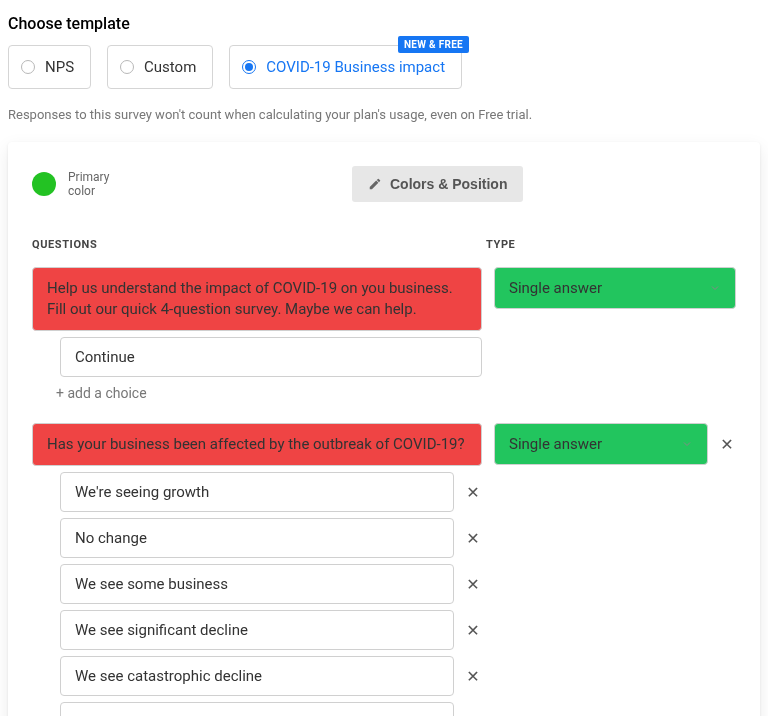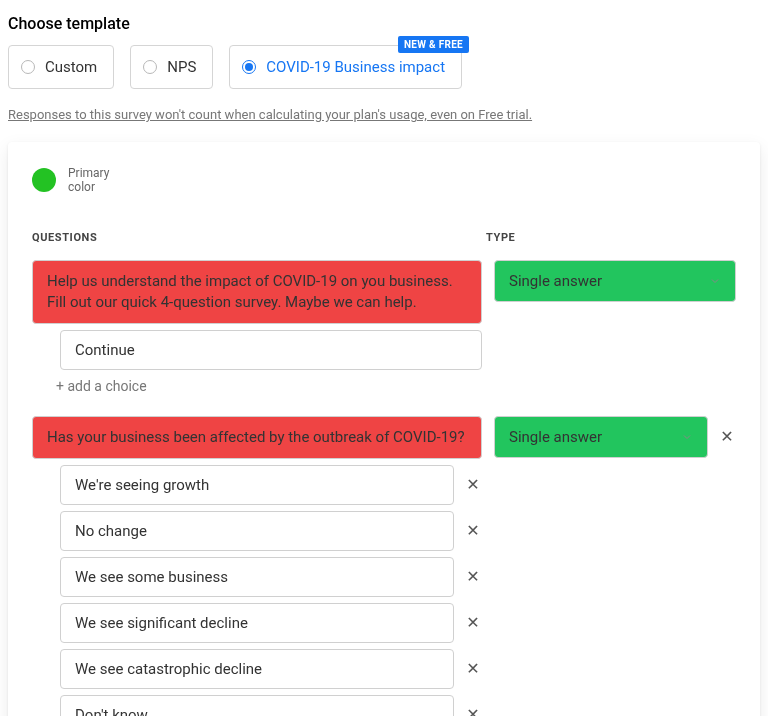--- a/index.html
+++ b/index.html
@@ -59,21 +59,20 @@
     font-size: 10px;
     font-weight: 700;
     padding: 3px 6px;
     border-radius: 2px;
     letter-spacing: 0.3px;
   }
   .note {
     color: #777;
     font-size: 13px;
     margin-top: 18px;
-    text-decoration: underline;
   }
   .card {
     margin-top: 20px;
     background: #fff;
     border-radius: 4px;
     box-shadow: 0 1px 3px rgba(0,0,0,0.08), 0 6px 18px rgba(0,0,0,0.08);
     padding: 24px 24px 8px 24px;
   }
   .card-top {
     display: flex;
@@ -200,40 +199,46 @@
 </style>
 </head>
 <body>
 
 <div class="page">
   <div class="heading">Choose template</div>
 
   <div class="template-row">
     <div class="template-option">
       <span class="radio"></span>
-      <span class="label">Custom</span>
+      <span class="label">NPS</span>
     </div>
     <div class="template-option">
       <span class="radio"></span>
-      <span class="label">NPS</span>
+      <span class="label">Custom</span>
     </div>
     <div class="template-option selected">
       <span class="radio"></span>
       <span class="label">COVID-19 Business impact</span>
       <span class="badge">NEW &amp; FREE</span>
     </div>
   </div>
 
   <div class="note">Responses to this survey won't count when calculating your plan's usage, even on Free trial.</div>
 
   <div class="card">
     <div class="card-top">
       <div class="color-dot"></div>
       <div class="color-label">Primary color</div>
       <div class="spacer"></div>
+      <button class="colors-btn">
+        <svg viewBox="0 0 24 24">
+            <path d="M3 17.25V21h3.75L17.81 9.94l-3.75-3.75L3 17.25zM20.71 7.04a1 1 0 0 0 0-1.41l-2.34-2.34a1 1 0 0 0-1.41 0l-1.83 1.83 3.75 3.75 1.83-1.83z"></path>
+          </svg>
+        <span>Colors &amp; Position</span>
+      </button>
     </div>
 
     <div class="columns">
       <div class="col-header">QUESTIONS</div>
       <div class="col-header">TYPE</div>
     </div>
 
     <div class="q-grid">
       <div>
         <div class="input-box">Help us understand the impact of COVID-19 on you business. Fill out our quick 4-question survey. Maybe we can help.</div>

